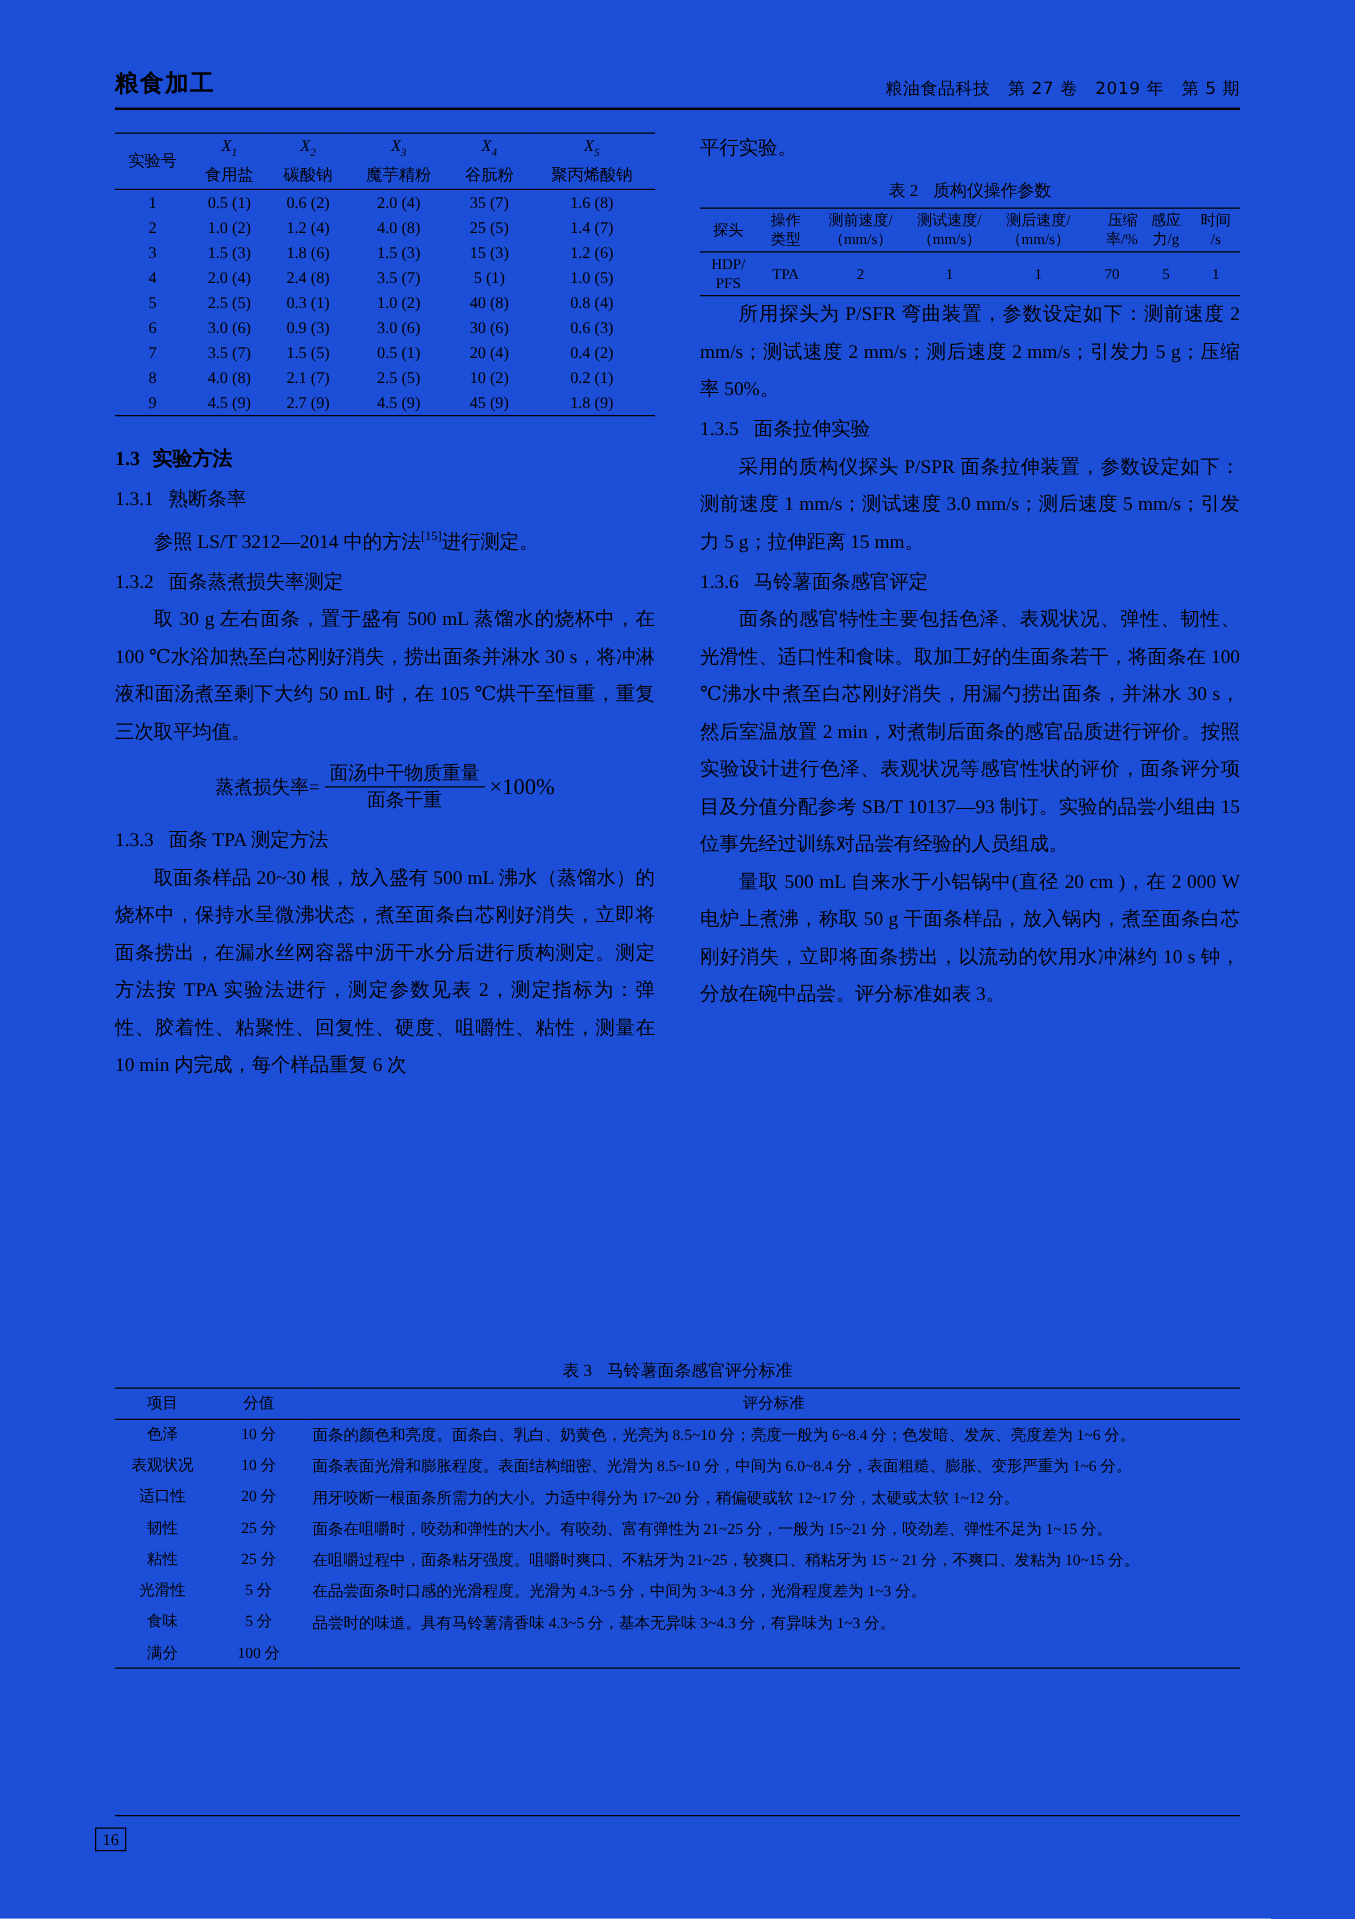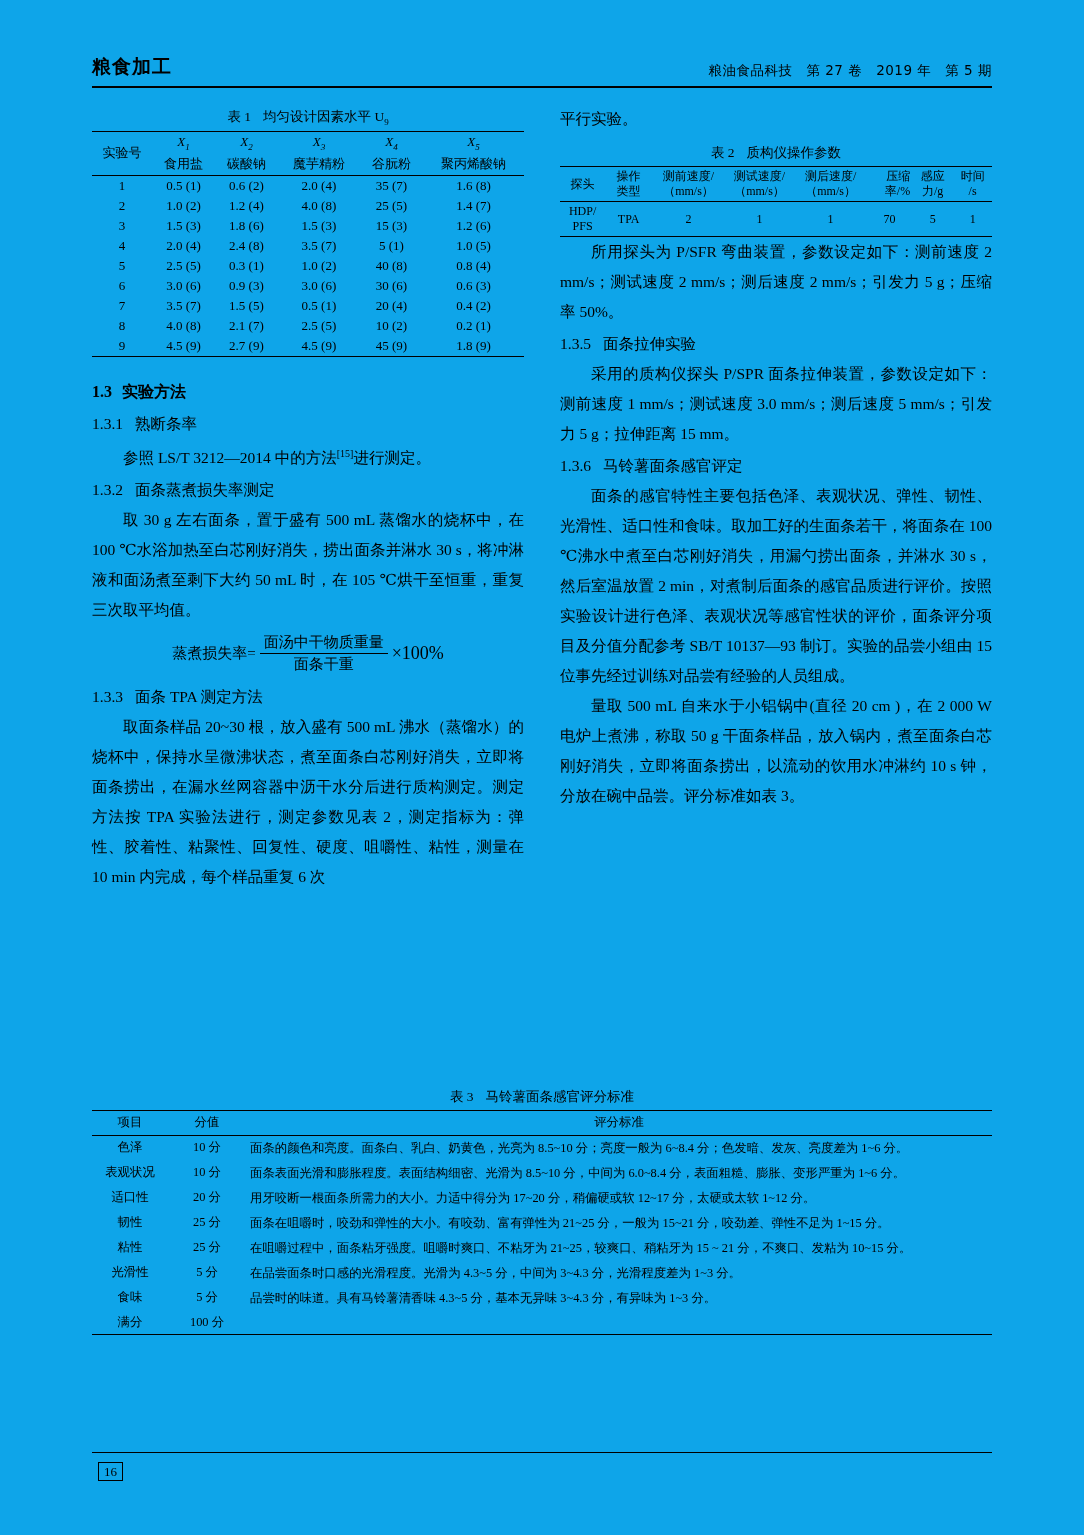--- a/index.html
+++ b/index.html
@@ -9,21 +9,21 @@
   }
   body {
     font-family: "Liberation Serif", "DejaVu Serif", serif;
     color: #000;
   }
   .page {
     position: relative;
     width: 1084px;
     height: 1535px;
     margin: 0 auto;
-    background: #0ea5e9;
+    background: #1d4ed8;
     box-sizing: border-box;
     padding: 0;
     overflow: hidden;
   }
   
   .header {
     position: absolute;
     top: 54px;
     left: 92px;
     width: 900px;
@@ -151,21 +151,21 @@
   
   .footer-rule {
     position: absolute;
     left: 92px;
     top: 1452px;
     width: 900px;
     border-top: 1.4px solid #000;
   }
   .page-num {
     position: absolute;
-    left: 98px;
+    left: 76px;
     top: 1462px;
     font-size: 13px;
     font-family: "Liberation Serif", serif;
     border: 1px solid #000;
     padding: 1px 5px;
     line-height: 15px;
   }
   sup { font-size: 10px; vertical-align: super; }
   .ital { font-style: italic; }
 </style>
@@ -174,23 +174,20 @@
 
 <div class="page">
 
   <div class="header">
     <div class="header-left">粮食加工</div>
     <div class="header-right">粮油食品科技　第 27 卷　2019 年　第 5 期</div>
   </div>
 
   <div class="col col-left">
 
-    <div class="tbl-caption">
-      <span class="cap-num">表 1</span><span>均匀设计因素水平 U<sub style="font-size:9px">9</sub></span>
-    </div>
 
     <div id="table1-wrap">
       <table class="data" id="table1">
         <thead>
           <tr>
             <td class="rule-top lead" rowspan="2" style="vertical-align:middle;">实验号</td>
             <td class="rule-top ital">X<sub style="font-size:9px">1</sub></td>
             <td class="rule-top ital">X<sub style="font-size:9px">2</sub></td>
             <td class="rule-top ital">X<sub style="font-size:9px">3</sub></td>
             <td class="rule-top ital">X<sub style="font-size:9px">4</sub></td>

